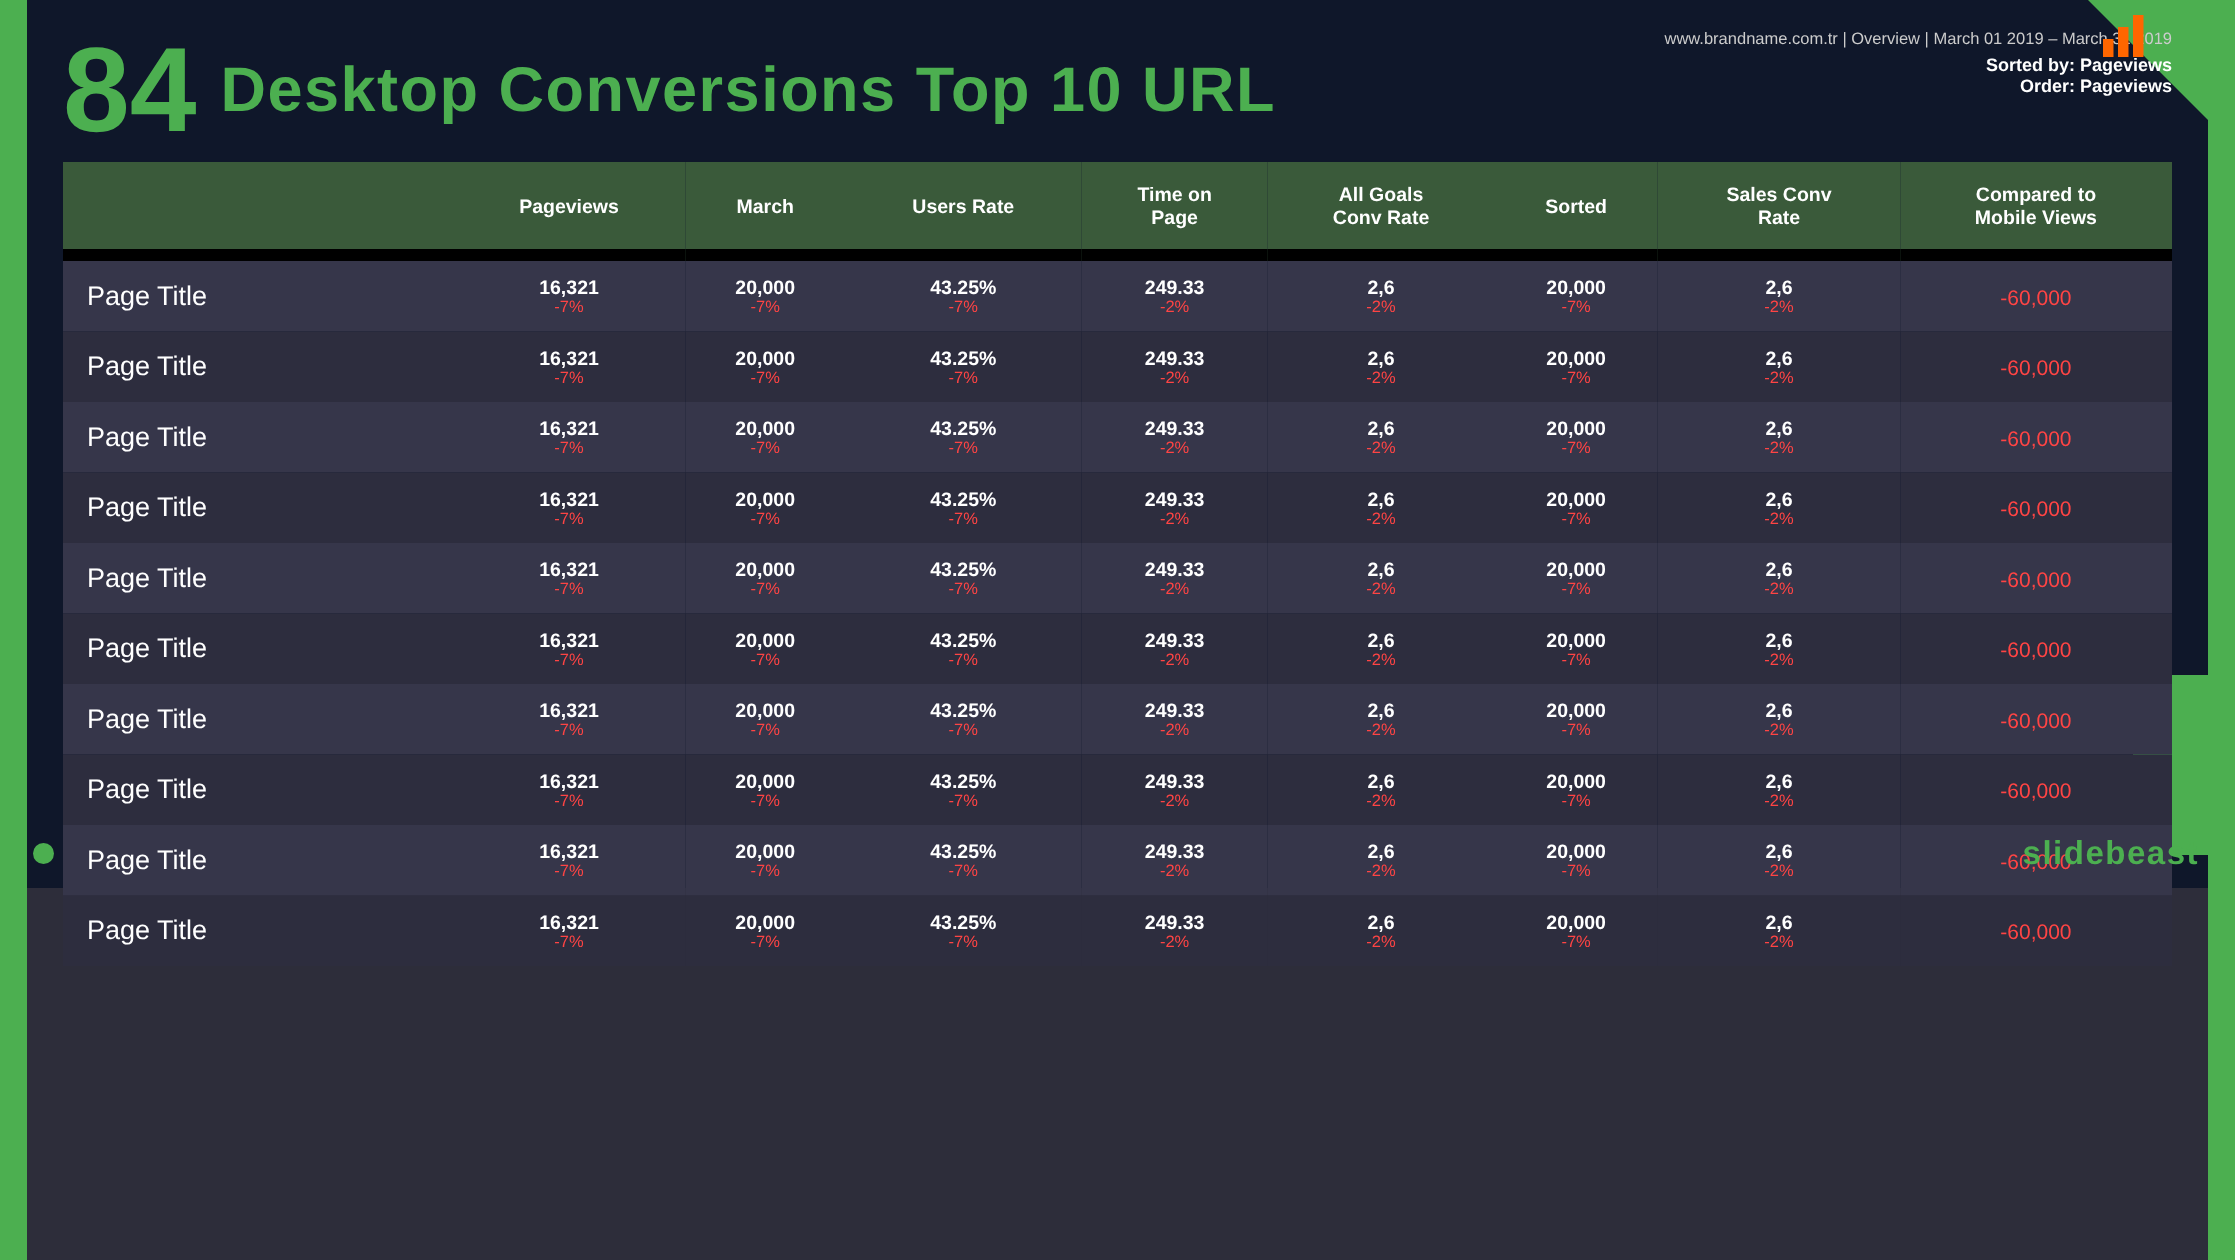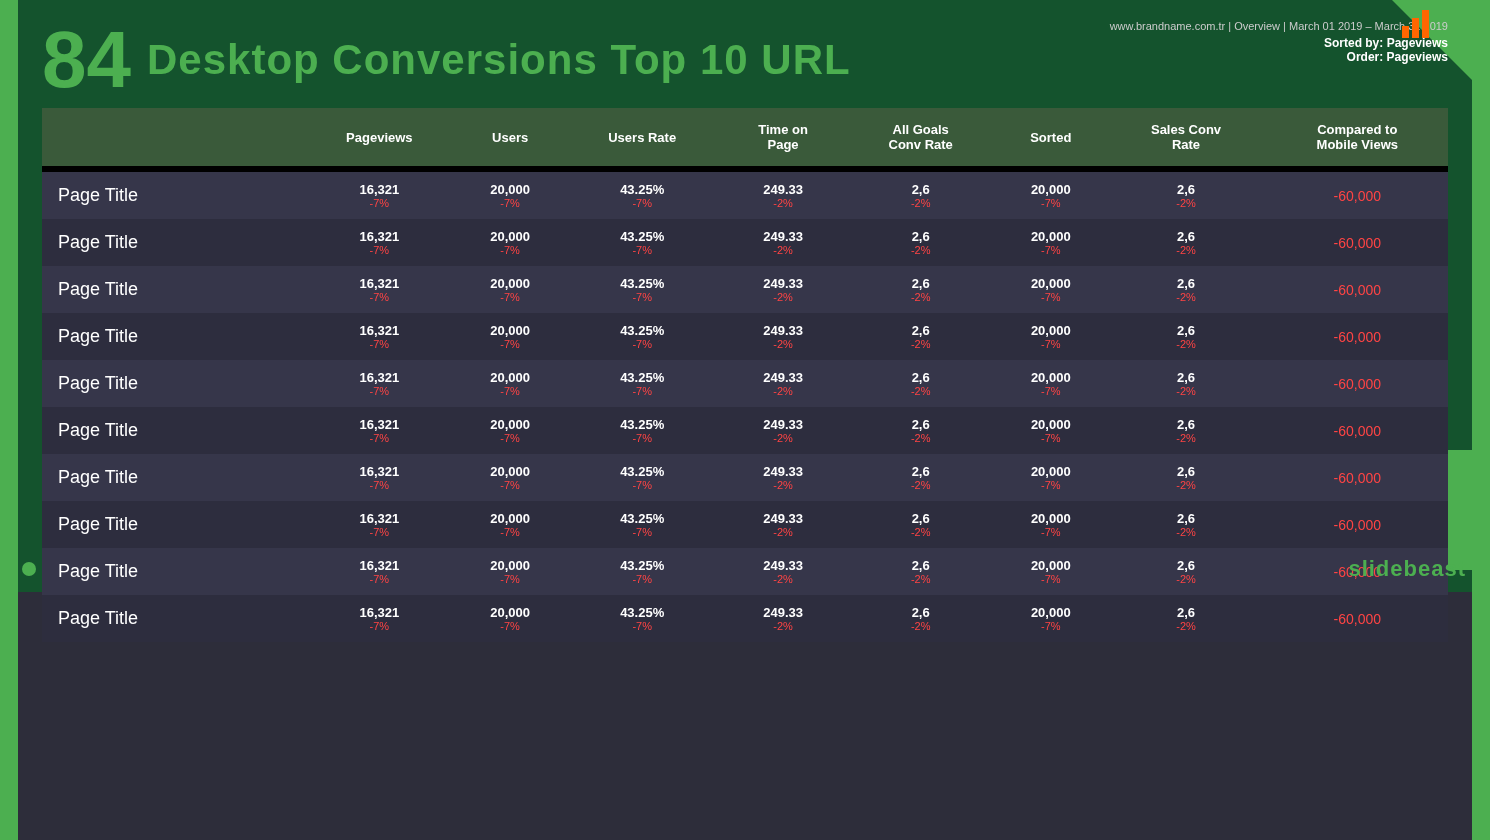--- a/index.html
+++ b/index.html
@@ -8,21 +8,21 @@
       height: 840px;
       background-color: #2d2d3a;
       font-family: 'Arial', sans-serif;
       overflow: hidden;
       position: relative;
     }
 
     .main-container {
       width: 1490px;
       height: 592px;
-      background-color: #14532d;
+      background-color: #0f172a;
       position: relative;
     }
 
     
     .left-accent {
       position: absolute;
       left: 0;
       top: 0;
       width: 18px;
       height: 840px;
@@ -165,21 +165,21 @@
     thead tr {
       background-color: #3a5a3a;
     }
 
     thead th {
       padding: 14px 10px;
       color: #ffffff;
       font-size: 13px;
       font-weight: 600;
       text-align: center;
-      border-bottom: 6px solid #000000;
+      border-bottom: 8px solid #000000;
     }
 
     thead th.first-col {
       text-align: left;
       padding-left: 16px;
       width: 260px;
     }
 
     tbody tr:nth-child(odd) {
       background-color: #36364a;
@@ -286,21 +286,21 @@
         </div>
       </div>
     </div>
 
     <div class="table-container">
       <table>
         <thead>
           <tr>
             <th class="first-col"></th>
             <th>Pageviews</th>
-            <th>Users</th>
+            <th>March</th>
             <th>Users Rate</th>
             <th>Time on<br>Page</th>
             <th>All Goals<br>Conv Rate</th>
             <th>Sorted</th>
             <th>Sales Conv<br>Rate</th>
             <th>Compared to<br>Mobile Views</th>
           </tr>
         </thead>
         <tbody id="table-body">
         <tr>

